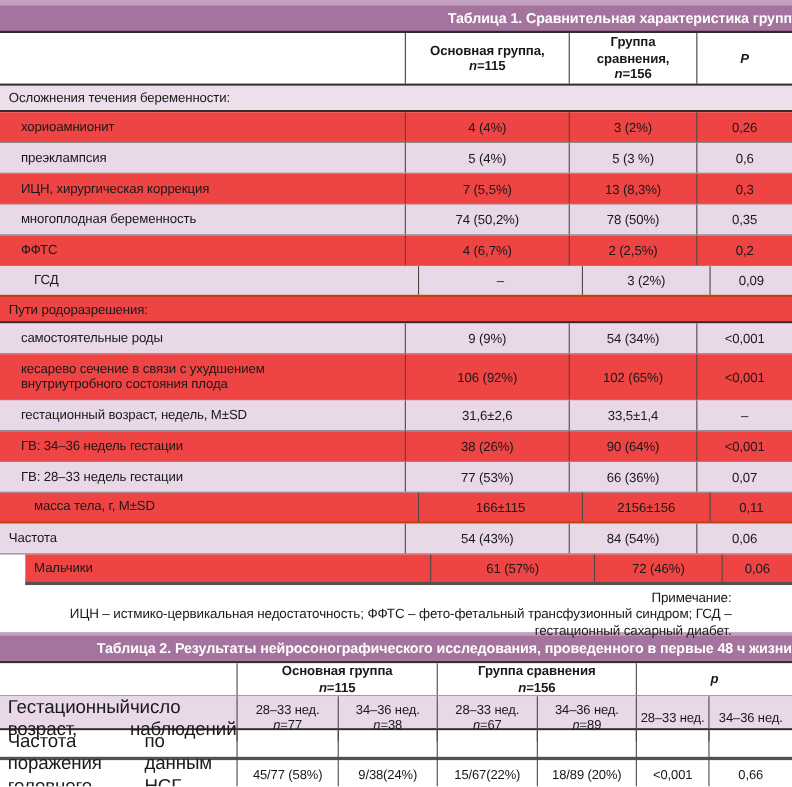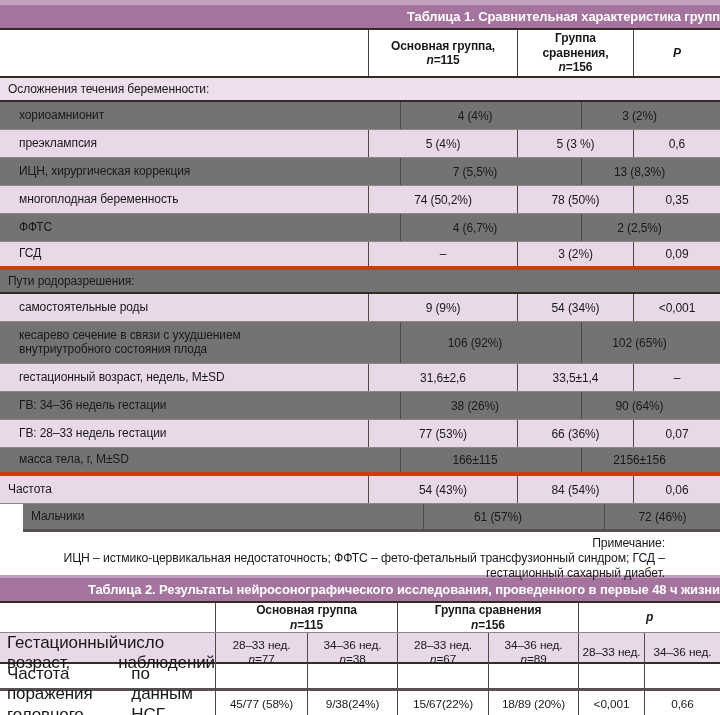--- a/index.html
+++ b/index.html
@@ -22,23 +22,23 @@
   .head-cell {
     display:flex; flex-direction:column; align-items:center; justify-content:center;
     border-left:1px solid #453f3c; font-weight:bold; font-size:12px; line-height:1.2; text-align:center;
   }
   .section-row {
     display:flex; align-items:center; padding-left:8px; font-size:12px;
     height:24px; border-bottom:2px solid #342b28;
   }
   .t1-row { border-bottom:1px solid #8e8686; height:28px; }
   .t1-row.tall { height:42px; }
-  .t1-row.dark { border-bottom:4px solid #c2410c; }
+  .t1-row.dark { border-bottom:2px solid #c2410c;padding-left:12px; }
   .t1-row.thick { border-bottom:3px solid #56504e;margin-left:23px; }
-  .row-white { background:#737373;gap:32px; }
+  .row-white { background:#ef4444; }
   .row-lav { background:#e9d8e7; }
   .sec-lav { background:#eddfeb; }
   .lbl { display:flex; align-items:center; padding-left:19px; padding-right:60px; font-size:12px; line-height:1.15; }
   .lbl.flush { padding-left:8px; }
   .val {
     display:flex; align-items:center; justify-content:center; text-align:center;
     border-left:1px solid #4f4946; font-size:12px;
   }
   .it { font-style:italic; }
   

